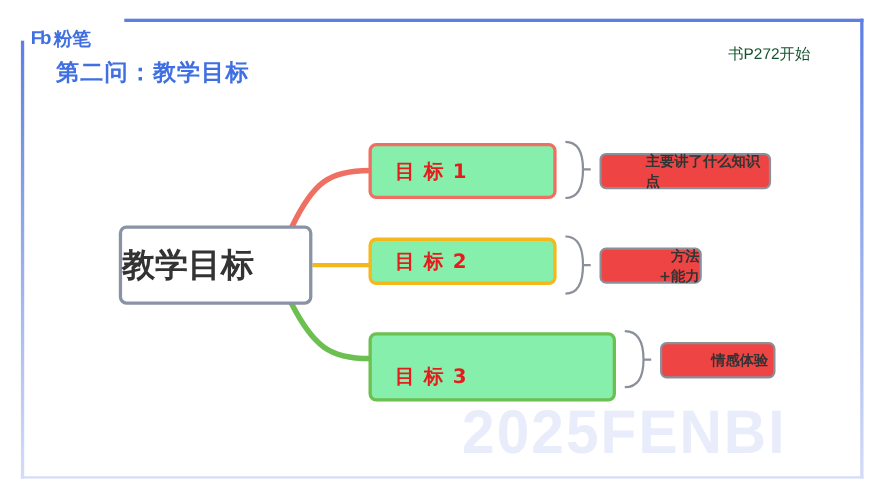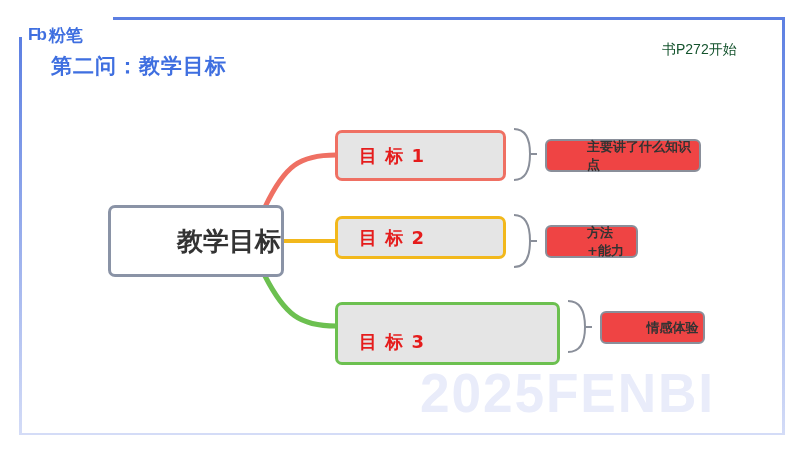--- a/index.html
+++ b/index.html
@@ -44,40 +44,40 @@
   .watermark {
     position:absolute; left:420px; top:360px;
     font-family:"Liberation Sans",sans-serif; font-weight:bold;
     font-size:56px; color:#e9ecfa; letter-spacing:2px;
     transform:scaleX(0.95); transform-origin:left top;
   }
   svg.connectors { position:absolute; left:0; top:0; }
   .center-node {
     position:absolute; left:108px; top:205px; width:176px; height:72px;
     box-sizing:border-box; border:3px solid #8a93a6; border-radius:7px;
-    background:#fff; display:flex; align-items:center; justify-content:flex-end;
-    font-size:26px; font-weight:bold; color:#333;
+    background:#fff; display:flex; align-items:center; justify-content:flex-start;
+    font-size:30px; font-weight:bold; color:#333;
   }
   .goal-node {
     position:absolute; box-sizing:border-box; border-radius:7px;
-    background:#e5e5e5; border:3px solid;
+    background:#86efac; border:3px solid;
     display:flex; align-items:center; padding-left:21px;
     font-size:18px; font-weight:bold; color:#e51c1c; letter-spacing:1px;
   }
   .goal-1 { left:335px; top:130px; width:171px; height:51px; border-color:#ef7063; }
   .goal-2 { left:335px; top:216px; width:171px; height:43px; border-color:#f2b81c; }
   .goal-3 { left:335px; top:302px; width:225px; height:63px; border-color:#6cc050; align-items:flex-end; padding-bottom:8px; }
   .detail-node {
     position:absolute; box-sizing:border-box; height:33px;
     border:2px solid #8a8f9a; border-radius:6px; background:#ef4444;
     display:flex; align-items:center; justify-content:center;
     font-size:13px; font-weight:bold; color:#333;padding-left:40px;
   }
   .detail-1 { left:545px; top:139px; width:156px; }
-  .detail-2 { left:545px; top:225px; width:93px; }
+  .detail-2 { left:545px; top:225px; width:93px;text-align:right; }
   .detail-3 { left:600px; top:311px; width:105px; }
 </style>
 </head>
 <body>
 
 <div class="logo">
   <span class="logo-mark">Fb</span>
   <span class="logo-text">粉笔</span>
 </div>
 <div class="top-line"></div>

